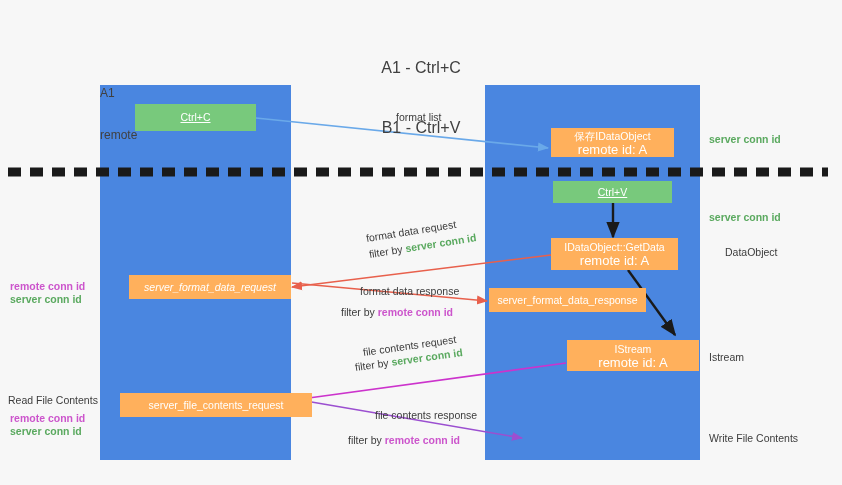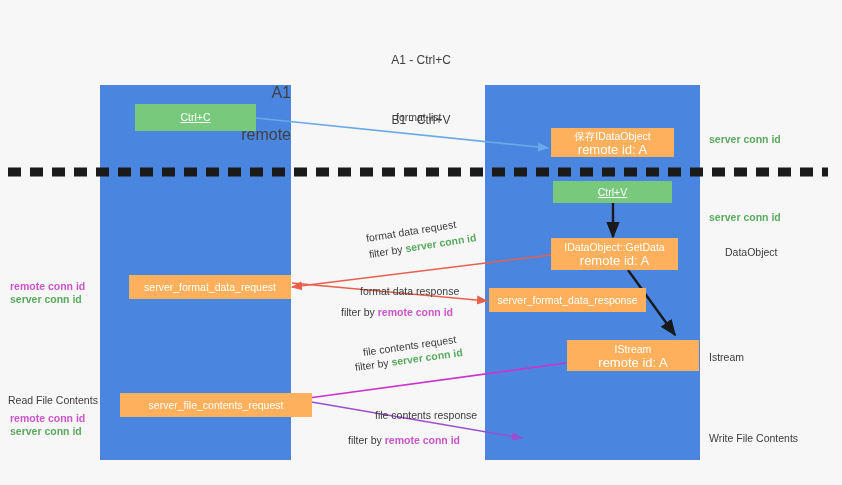--- a/index.html
+++ b/index.html
@@ -16,32 +16,32 @@
     color: #3c3c3c;
   }
   #canvas {
     position: absolute;
     inset: 0;
   }
   .abs { position: absolute; }
 
   
   .title {
-    left: 0; right: 0; top: 10px;
+    left: 0; right: 0; top: 18px;
     text-align: center;
-    font-size: 12px;
+    font-size: 16px;
     line-height: 20px;
     color: #404040;
     white-space: pre;
   }
 
   
   .col-head {
-    text-align: right;
-    font-size: 16px;
+    text-align: left;
+    font-size: 12px;
     line-height: 14px;
     color: #404040;
     white-space: pre;
   }
 
   
   .node {
     box-sizing: border-box;
     display: flex;
     flex-direction: column;
@@ -143,21 +143,21 @@
 
   <div class="abs node green" style="left:553px; top:181px; width:119px; height:22px;">
     <div>Ctrl+V</div>
   </div>
 
   <div class="abs node orange" style="left:551px; top:238px; width:127px; height:32px;">
     <div>IDataObject::GetData</div>
     <div class="l2">remote id: A</div>
   </div>
 
-  <div class="abs node orange" style="left:129px; top:275px; width:162px; height:24px;">
+  <div class="abs node orange" style="left:129px; top:275px; width:162px; height:24px;font-style:italic;">
     <div>server_format_data_request</div>
   </div>
 
   <div class="abs node orange" style="left:489px; top:288px; width:157px; height:24px;">
     <div>server_format_data_response</div>
   </div>
 
   <div class="abs node orange" style="left:567px; top:340px; width:132px; height:31px;">
     <div>IStream</div>
     <div class="l2">remote id: A</div>

